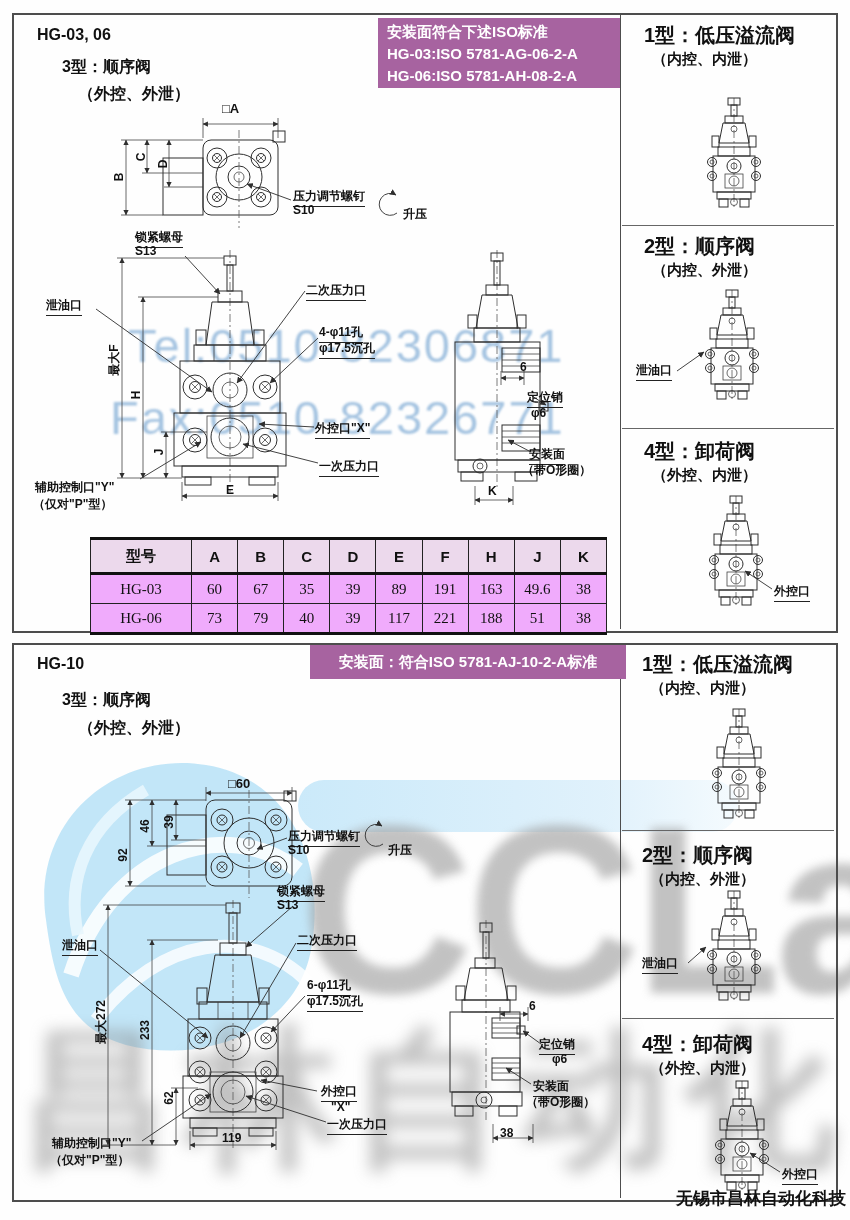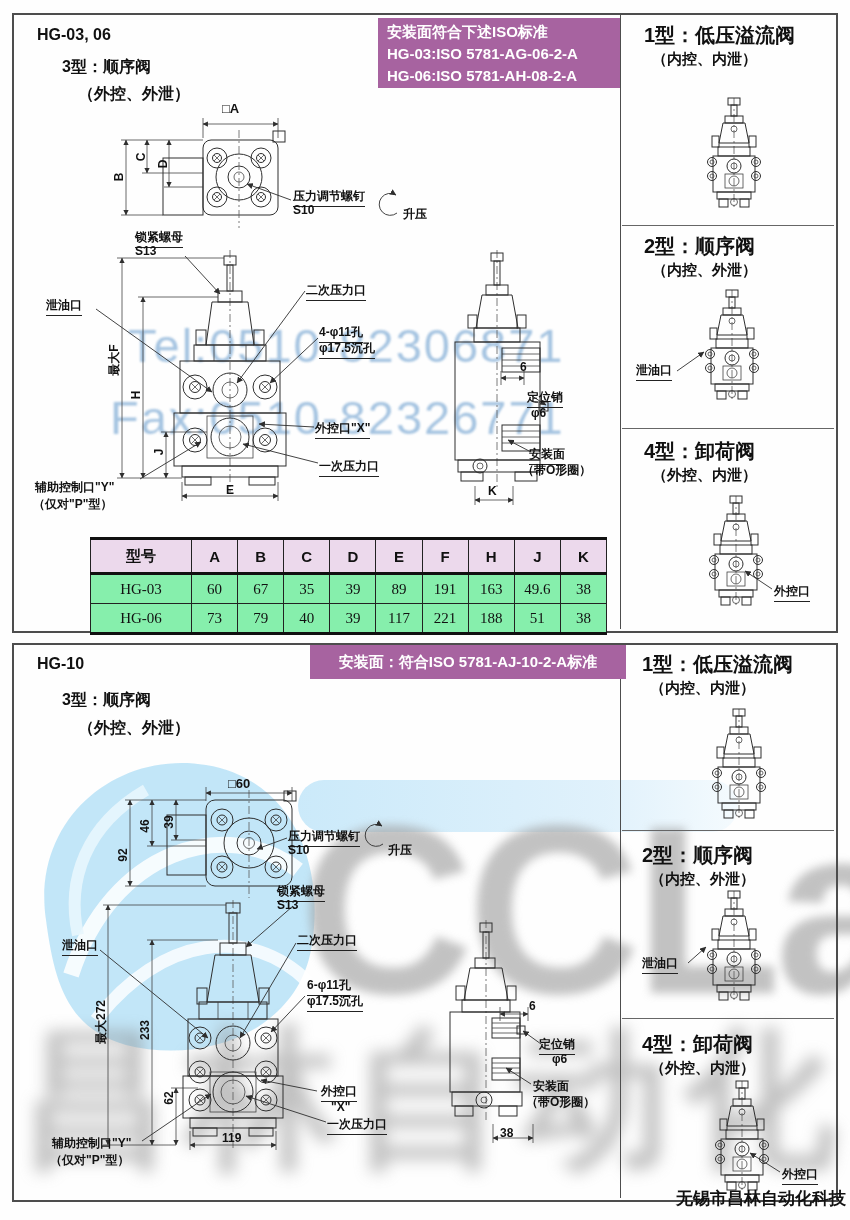--- a/index.html
+++ b/index.html
@@ -37,21 +37,21 @@
   .banner{position:absolute;z-index:6;background:#a763a0;color:#fff;font-weight:bold;}
   .banner-top{left:378px;top:18px;width:242px;height:70px;font-size:15px;line-height:22px;padding:3px 0 0 9px;box-sizing:border-box;}
   .banner-bottom{left:310px;top:645px;width:316px;height:34px;font-size:15px;line-height:34px;text-align:center;}
   .typ-t{font-size:20px;font-weight:bold;margin-left:8px;}
   .typ-s{font-size:15px;font-weight:bold;}
   .footer{font-size:17px;font-weight:bold;}
   
   table.dim{position:absolute;left:90px;top:537px;z-index:5;border-collapse:collapse;table-layout:fixed;
             width:517px;font-size:15px;text-align:center;}
   table.dim th{background:#ecd9ec;font-weight:bold;height:30px;border:1px solid #222;font-family:"Liberation Sans",sans-serif;}
-  table.dim td{background:#86efac;height:26px;border:1px solid #222;font-family:"Liberation Serif",serif;}
+  table.dim td{background:#f0abfc;height:26px;border:1px solid #222;font-family:"Liberation Serif",serif;}
   table.dim tr.hdr{border-bottom:3px solid #111;}
   table.dim{border-top:3px solid #111;border-bottom:3px solid #111;}
 </style>
 </head>
 <body>
 
 <div id="page">
 
   <div class="wm wm-blob">
     <svg width="300" height="330" viewBox="0 0 300 330">

